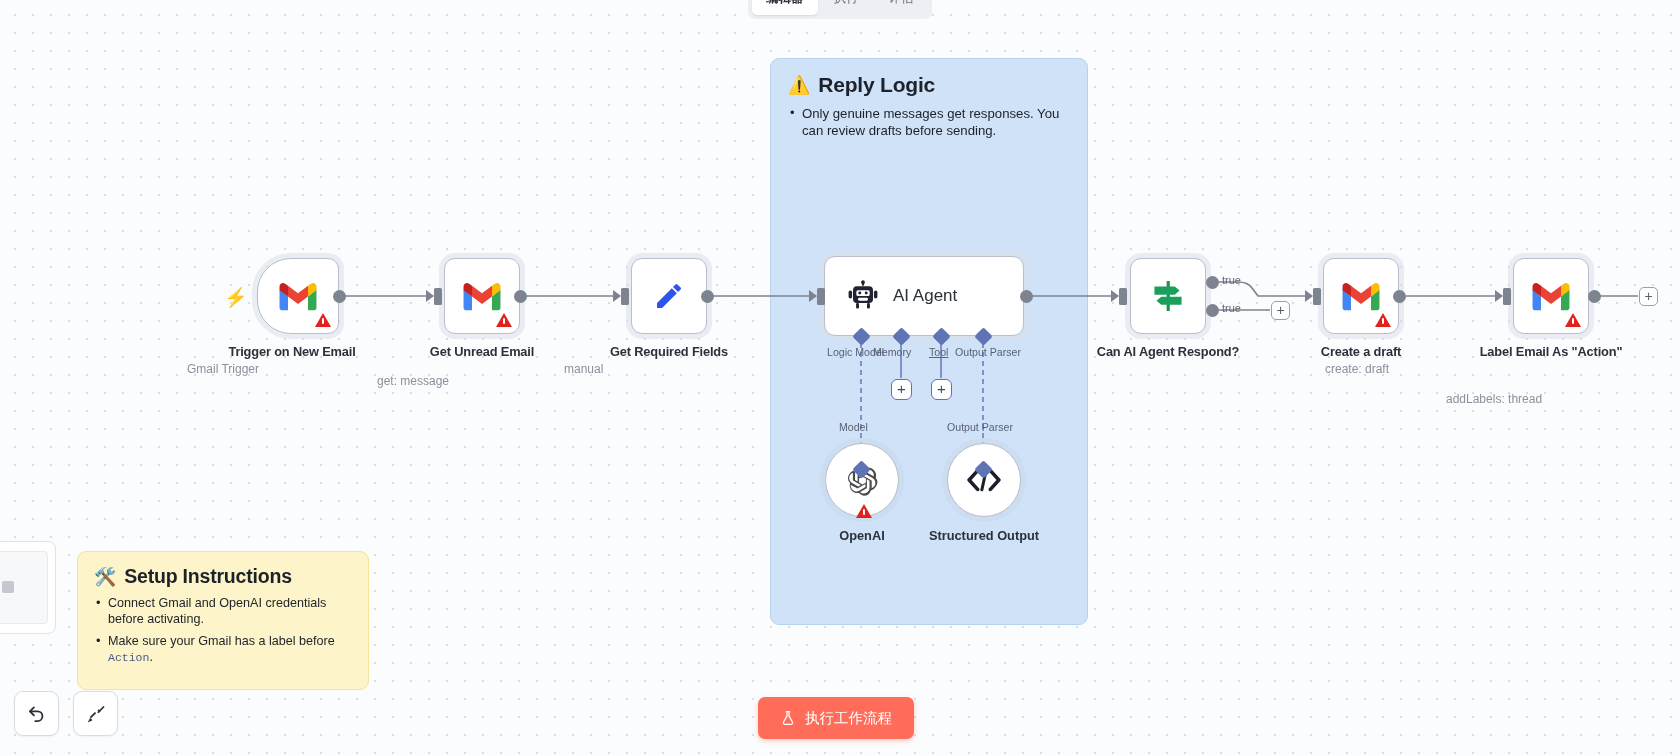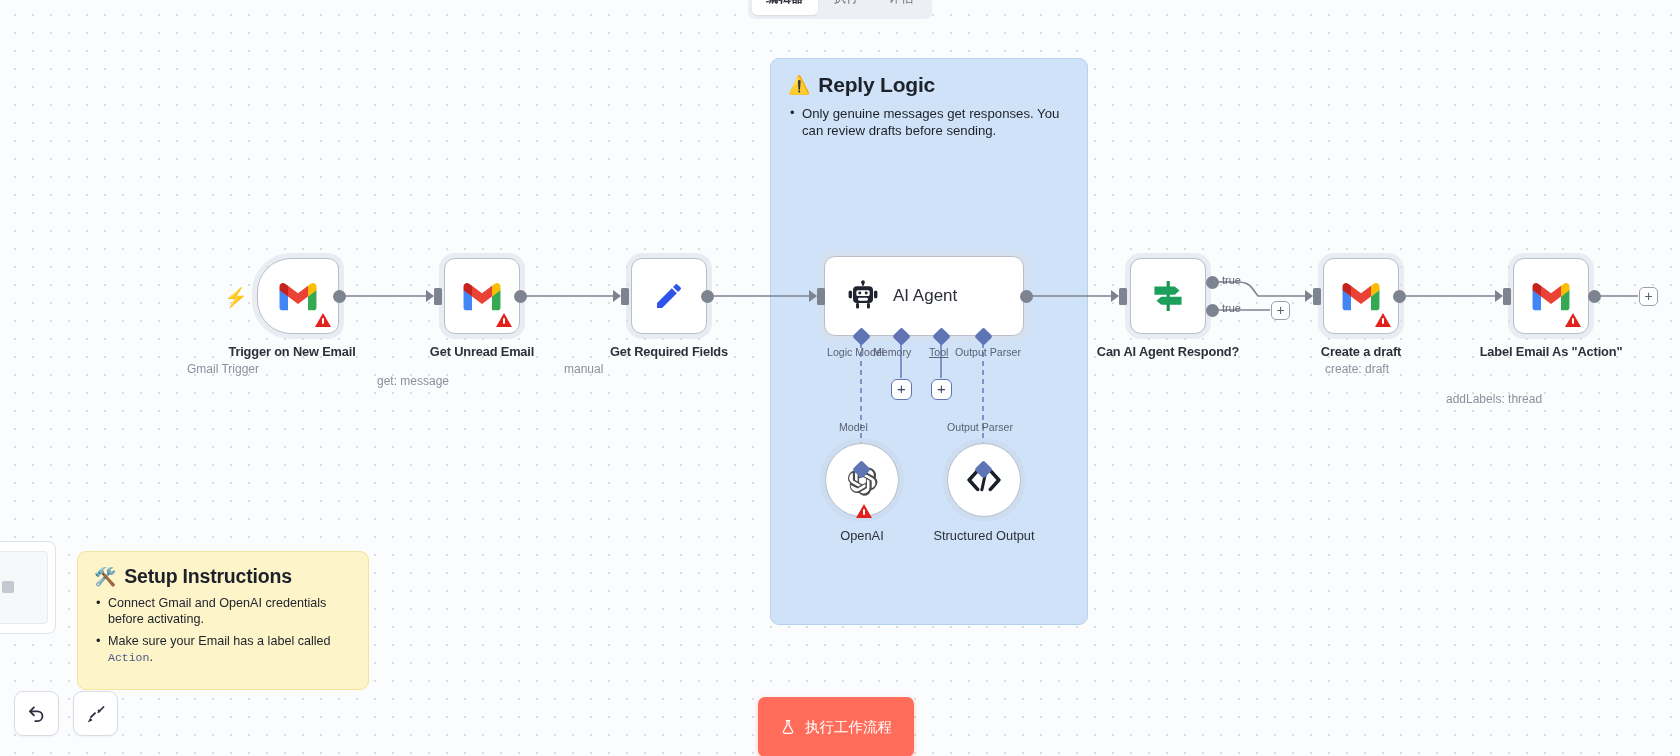--- a/index.html
+++ b/index.html
@@ -173,21 +173,21 @@
   }
   .subnode {
     position: absolute; z-index: 8;
     width: 74px; height: 74px; border-radius: 50%;
     background: #fff; border: 1.6px solid #b9bec9;
     box-shadow: 0 0 0 5px rgba(203,217,238,.65);
     display: flex; align-items: center; justify-content: center;
   }
   .subnode-caption {
     position: absolute; z-index: 8; text-align: center; width: 160px;
-    font-size: 12.8px; font-weight: 400; color: #2c3039;
+    font-size: 12.8px; font-weight: 700; color: #2c3039;
   }
 
   
   #minimap {
     position: absolute; left: -28px; top: 541px;
     width: 84px; height: 93px;
     background: #ffffff; border: 1px solid #dfe2e8; border-radius: 8px;
     z-index: 40;
   }
   #minimap .mm-inner {
@@ -203,21 +203,21 @@
     display: flex; align-items: center; justify-content: center;
     box-shadow: 0 1px 2px rgba(0,0,0,.05);
   }
   #btn-undo { left: 14px; top: 691px; }
   #btn-tidy { left: 73px; top: 691px; }
 
   
   #exec-btn {
     position: absolute; left: 758px; top: 697px; z-index: 50;
     display: flex; align-items: center; gap: 9px;
-    height: 60px; padding: 0 22px;
+    height: 42px; padding: 0 22px;
     background: #ff6d5a; border-radius: 7px;
     color: #ffffff; font-size: 14.5px; font-weight: 500;
     box-shadow: 0 2px 5px rgba(255,109,90,.35);
     white-space: nowrap;
   }
 </style>
 </head>
 <body>
 
 <div id="canvas">
@@ -241,21 +241,21 @@
   </div>
 
   <div class="sticky" id="note-setup">
     <div class="note-inner">
       <div class="note-title">
         <span class="emoji">🛠️</span>
         <span>Setup Instructions</span>
       </div>
       <ul class="note-list">
         <li>Connect Gmail and OpenAI credentials before activating.</li>
-        <li><span>Make sure your Email has a label called</span>
+        <li><span>Make sure your Gmail has a label before</span>
           <code class="inline">Action</code><span>.</span></li>
       </ul>
     </div>
   </div>
 
   <svg id="wires" width="1680" height="756">
 
     <line x1="339" y1="296" x2="433" y2="296" stroke="#7d838f" stroke-width="1.7"></line>
     <line x1="520" y1="296" x2="620" y2="296" stroke="#7d838f" stroke-width="1.7"></line>
     <line x1="707" y1="296" x2="816" y2="296" stroke="#7d838f" stroke-width="1.7"></line>

